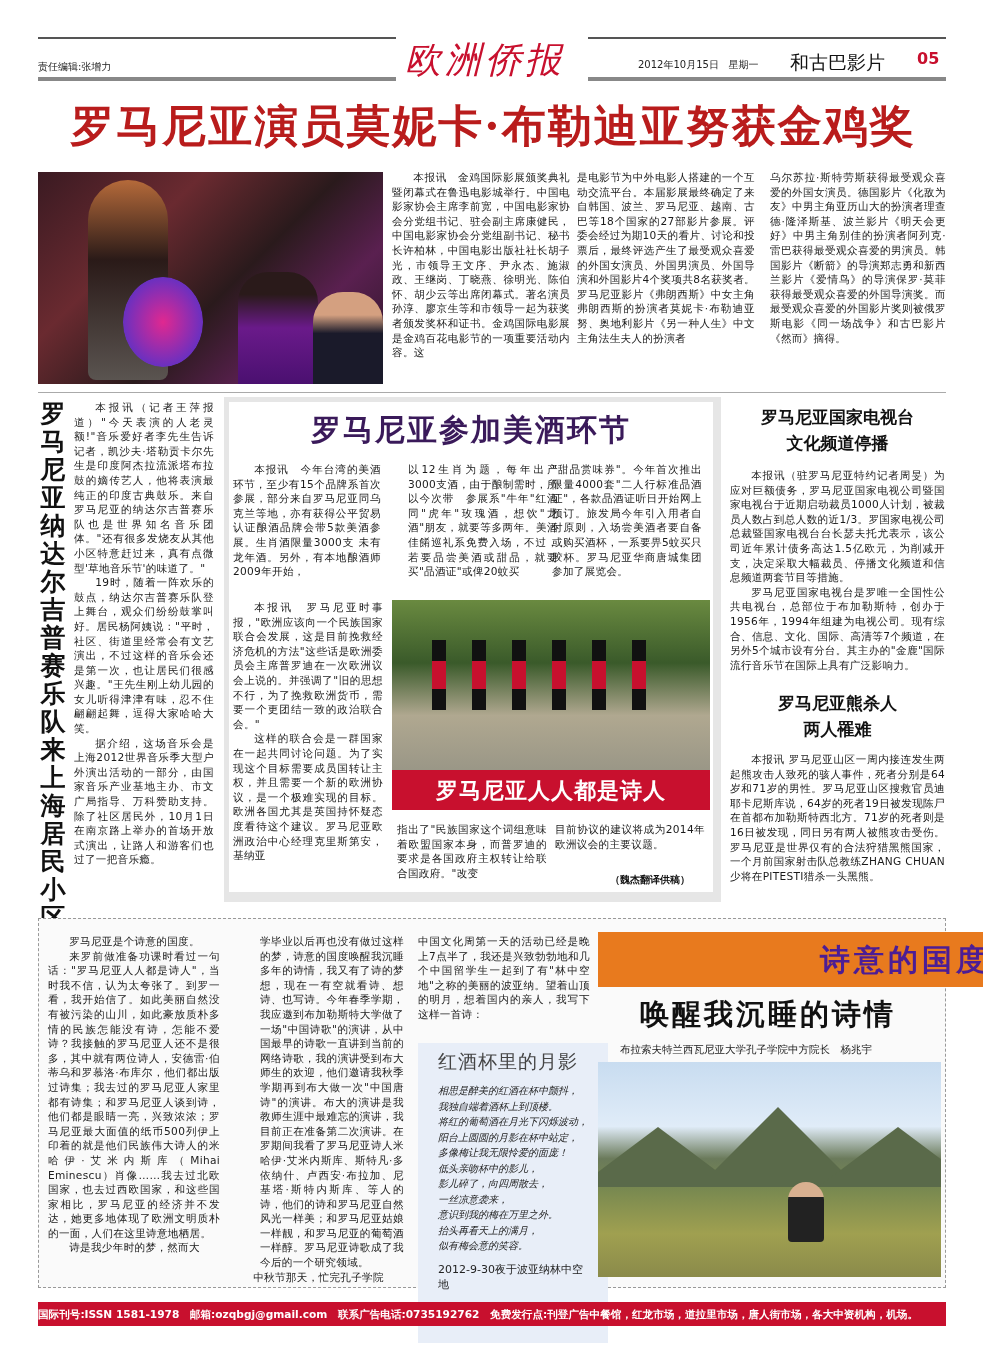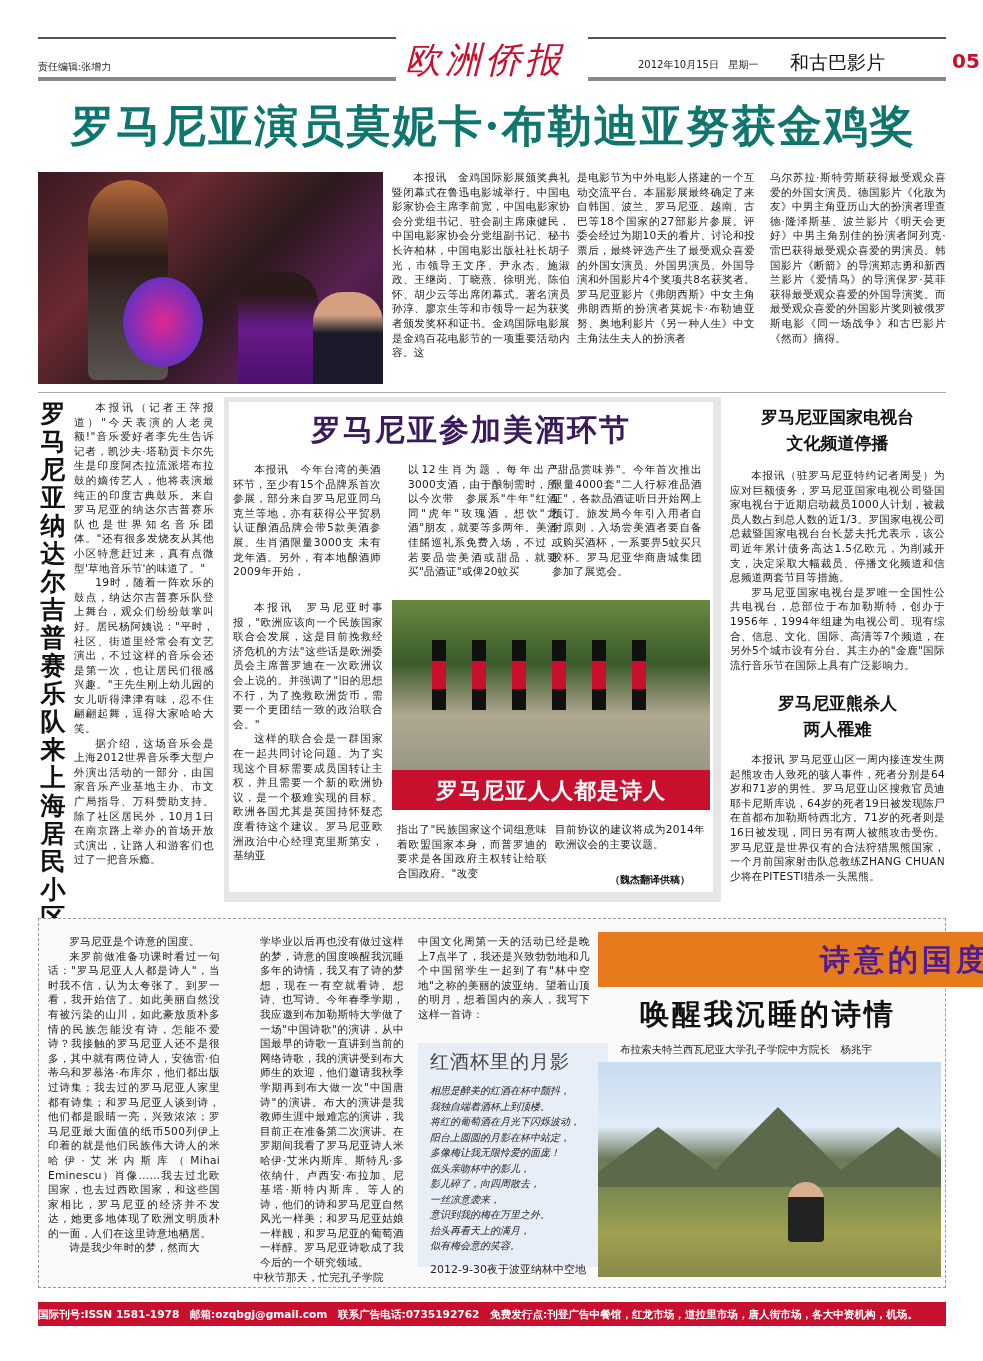--- a/index.html
+++ b/index.html
@@ -6,43 +6,43 @@
 body{width:983px;height:1361px;background:#fff;font-family:"DejaVu Sans",sans-serif;color:#111;position:relative;overflow:hidden}
 .abs{position:absolute}
 .txt{font-size:10.6px;line-height:14.6px;text-align:justify;color:#1a1a1a;letter-spacing:0.3px}
 .txt p{text-indent:2em}
 .rule{position:absolute;height:2px;background:#555}
 .rule.thick{height:4px;background:#888}
 .hdr-editor{left:38px;top:60px;font-size:10px;color:#222}
 .masthead{left:405px;top:36px;font-family:"DejaVu Serif",serif;font-size:36px;color:#c8102e;font-style:italic;letter-spacing:4px}
 .hdr-date{left:638px;top:58px;font-size:10px;color:#222}
 .hdr-section{left:790px;top:50px;font-size:19px;color:#111}
-.hdr-page{left:952px;top:49px;font-size:20px;font-weight:bold;color:#c8102e}
-.main-headline{left:38px;top:97px;width:910px;text-align:center;font-family:"DejaVu Serif",serif;font-weight:bold;font-size:44px;color:#0f766e;letter-spacing:2px}
+.hdr-page{left:917px;top:49px;font-size:16px;font-weight:bold;color:#c8102e}
+.main-headline{left:38px;top:97px;width:910px;text-align:center;font-family:"DejaVu Serif",serif;font-weight:bold;font-size:44px;color:#b91c1c;letter-spacing:2px}
 .photo1{left:38px;top:172px;width:345px;height:212px;background:linear-gradient(135deg,#3a1a22 0%,#6a2a30 30%,#2a1a1c 55%,#5a2050 75%,#2a1525 100%);overflow:hidden}
 .photo-figure{position:absolute;left:50px;top:8px;width:80px;height:200px;border-radius:40px 40px 8px 8px;background:linear-gradient(#b56a3a,#2a1a18 40%,#5a5450)}
 .photo-flowers{position:absolute;left:85px;top:105px;width:80px;height:90px;border-radius:50%;background:radial-gradient(#e02890,#6a30c0 70%,transparent 72%)}
 .photo-lady{position:absolute;left:200px;top:100px;width:80px;height:112px;border-radius:30px 30px 0 0;background:linear-gradient(#2a1a1a 20%,#6a1a8a 50%,#4a1070)}
 .photo-man{position:absolute;left:275px;top:120px;width:70px;height:92px;border-radius:30px 30px 0 0;background:linear-gradient(#d4a080 25%,#1a1a2a 45%)}
 .col{position:absolute}
 .side-vert-title{left:38px;top:400px;width:30px;font-family:"DejaVu Sans",sans-serif;font-weight:bold;font-size:25px;line-height:28px;color:#111;word-break:break-all;text-align:center}
 .wine-box{left:224px;top:397px;width:497px;height:505px;background:#e6e6e6;padding:22px}
 .wine-inner{position:absolute;left:5px;top:5px;right:8px;bottom:10px;background:#fff}
 .wine-title{position:absolute;left:0;right:0;top:8px;text-align:center;font-family:"DejaVu Serif",serif;font-weight:bold;font-size:30px;color:#3a1a5a;letter-spacing:2px}
 .photo2{left:392px;top:600px;width:318px;height:210px;background:linear-gradient(180deg,#6a8a40 0%,#3a5a2a 30%,#b0a890 55%,#8a8a80 100%);overflow:hidden}
 .guard{position:absolute;width:14px;height:70px;top:40px;background:linear-gradient(#111 30%,#c8102e 30%,#c8102e 70%,#111 70%)}
 .red-banner{left:392px;top:770px;width:318px;height:40px;background:#c8102e;color:#fff;font-family:"DejaVu Serif",serif;font-weight:bold;font-size:22px;text-align:center;line-height:40px;letter-spacing:1px}
 .side-head{font-weight:bold;font-size:17px;line-height:26px;text-align:center;color:#111}
 .poetry-box{left:38px;top:918px;width:908px;height:370px;border:1px dashed #999;background:#fafafa}
 .orange-banner{left:598px;top:932px;width:392px;height:55px;background:#e87a1e;color:#4c1d95;font-size:30px;font-weight:bold;text-align:right;line-height:55px;letter-spacing:4px}
 .poetry-sub{left:598px;top:995px;width:340px;text-align:center;font-size:29px;font-weight:bold;letter-spacing:3px;color:#111}
 .byline{left:620px;top:1043px;font-size:10.5px;color:#222}
 .photo3{left:598px;top:1062px;width:343px;height:215px;background:linear-gradient(180deg,#c8dcf0 0%,#e0ecf8 30%,#6a7a5a 45%,#7a8a50 60%,#a0a050 80%,#8a8a4a 100%);overflow:hidden}
 .mountain{position:absolute;bottom:90px;width:0;height:0;border-left:80px solid transparent;border-right:80px solid transparent;border-bottom:60px solid #5a6a4a}
-.poem-box{left:418px;top:1043px;width:190px;height:224px;background:#e8eef8;padding:6px 12px}
+.poem-box{left:418px;top:1043px;width:190px;height:300px;background:#e8eef8;padding:6px 20px}
 .poem-title{font-size:19px;color:#444;letter-spacing:1px;margin-bottom:8px}
 .poem-line{font-family:"DejaVu Serif",serif;font-size:10px;line-height:15.5px;color:#222;font-style:italic}
 .poem-sign{font-size:11px;margin-top:8px;text-align:left;color:#222}
 .footer-bar{left:38px;top:1302px;width:908px;height:24px;background:#c8102e;color:#fff;font-size:10.6px;font-weight:bold;line-height:24px;white-space:nowrap;overflow:hidden}
 </style>
 </head>
 <body>
 
 <div class="rule abs" style="left:38px;top:37px;width:358px;"></div>
 <div class="rule abs" style="left:588px;top:37px;width:358px;"></div>

